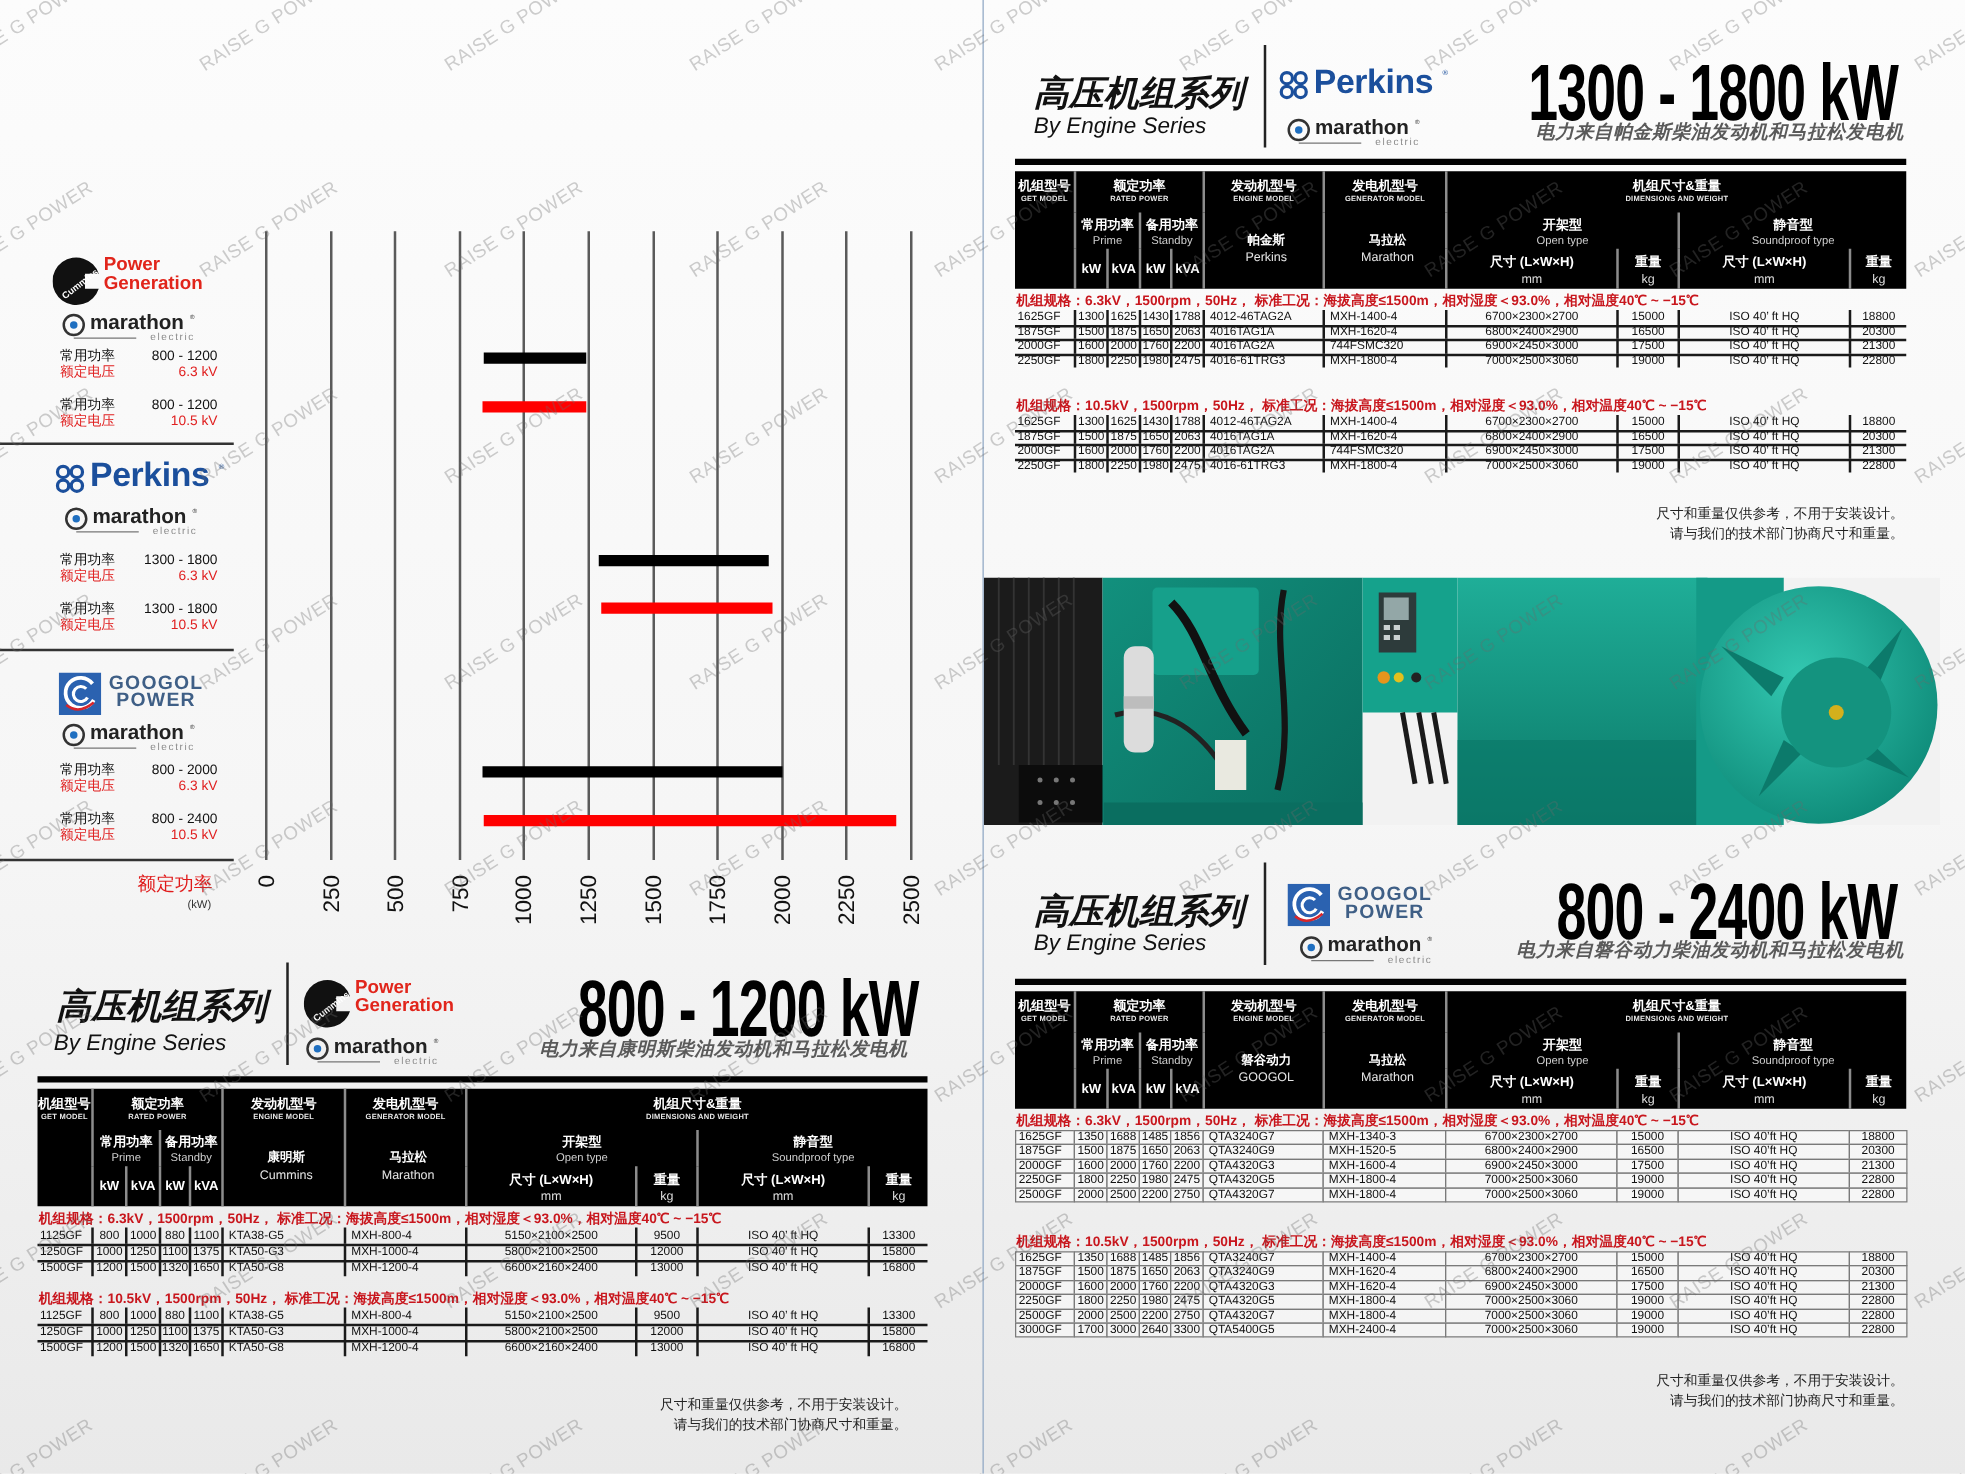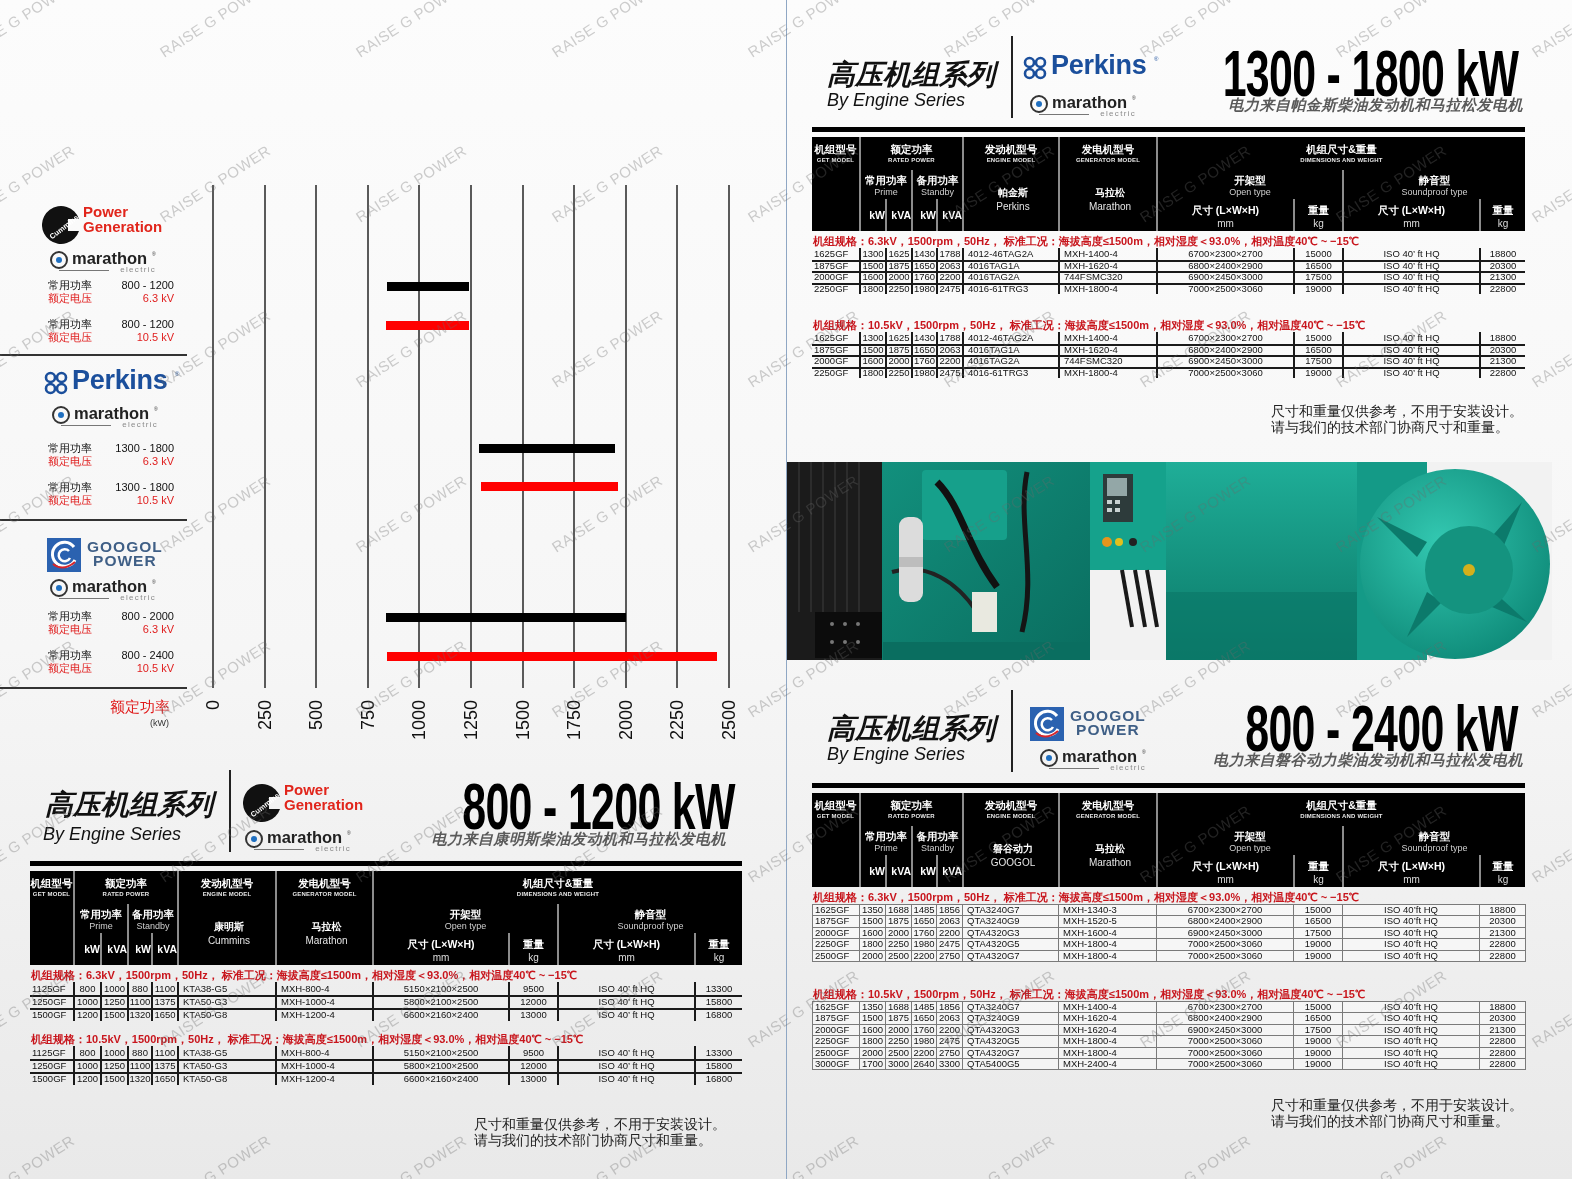--- a/index.html
+++ b/index.html
@@ -42,32 +42,32 @@
 .m-reg{position:absolute;left:102px;top:1px;font-size:5px;color:#333}
 .m-sub{position:absolute;right:4px;top:15px;font-size:8px;color:#8a8a8a;letter-spacing:1.3px;line-height:9px}
 .m-line{position:absolute;left:9px;top:20px;width:50px;height:1px;background:#777}
 
 
 .s-title-cn{position:absolute;font-size:28px;font-weight:bold;font-style:italic;white-space:nowrap;color:#111}
 .s-title-en{position:absolute;font-size:18px;font-style:italic;white-space:nowrap;color:#111}
 .s-vline{position:absolute;width:2px;height:82px;background:#222}
 .s-range{position:absolute;font-size:64px;font-weight:bold;line-height:1;transform:scaleX(.67);transform-origin:right top;white-space:nowrap;color:#000;letter-spacing:-1px}
 .s-source{position:absolute;font-size:15px;font-weight:bold;font-style:italic;color:#5a5a5a;letter-spacing:.5px;white-space:nowrap}
-.footnote{position:absolute;font-size:14px;line-height:15.5px;text-align:left;color:#222;white-space:nowrap}
+.footnote{position:absolute;font-size:11px;line-height:15.5px;text-align:right;color:#222;white-space:nowrap}
 
 
 .tbl{position:absolute}
 .tbl-topline{height:5px;background:#000}
 .tbl-head{margin-top:5px;height:94px;background:#000;display:grid;grid-template-columns:var(--cols);grid-template-rows:33px 29px 32px;color:#fff;text-align:center}
 .hc{overflow:hidden}
 .hc.sep{border-left:2px solid #8c8c8c}
 .hc.top{padding-top:6px}
 .hc.mid{padding-top:4px}
 .hc.brand{text-align:center;padding:16px 0 0 4px}
-.hc.unit{display:flex;align-items:center;justify-content:flex-end}
+.hc.unit{display:flex;align-items:center;justify-content:center}
 .hc.unit2{padding-top:5px}
 .h-cn{font-size:10.5px;font-weight:bold;line-height:13px;white-space:nowrap}
 .h-en{font-size:6px;font-weight:bold;line-height:9px;letter-spacing:.2px;color:#e8e8e8;white-space:nowrap}
 .h-sub{font-size:9px;line-height:11px;color:#cfcfcf;white-space:nowrap}
 .h-mm{font-size:10px;line-height:13px;color:#ddd}
 .h-bcn{font-size:10px;font-weight:bold;line-height:14px;white-space:nowrap}
 .h-ben{font-size:10px;line-height:14px;color:#e5e5e5;white-space:nowrap}
 .spec{height:14px;line-height:14px;font-size:11px;font-weight:bold;color:#c8161d;white-space:nowrap;margin-top:3px;padding-left:1px}
 .tbl-group + .tbl-group{margin-top:var(--g2gap)}
 .trow{display:grid;grid-template-columns:var(--cols);height:var(--rowh);font-size:9.5px;line-height:var(--rowh);color:#111}

